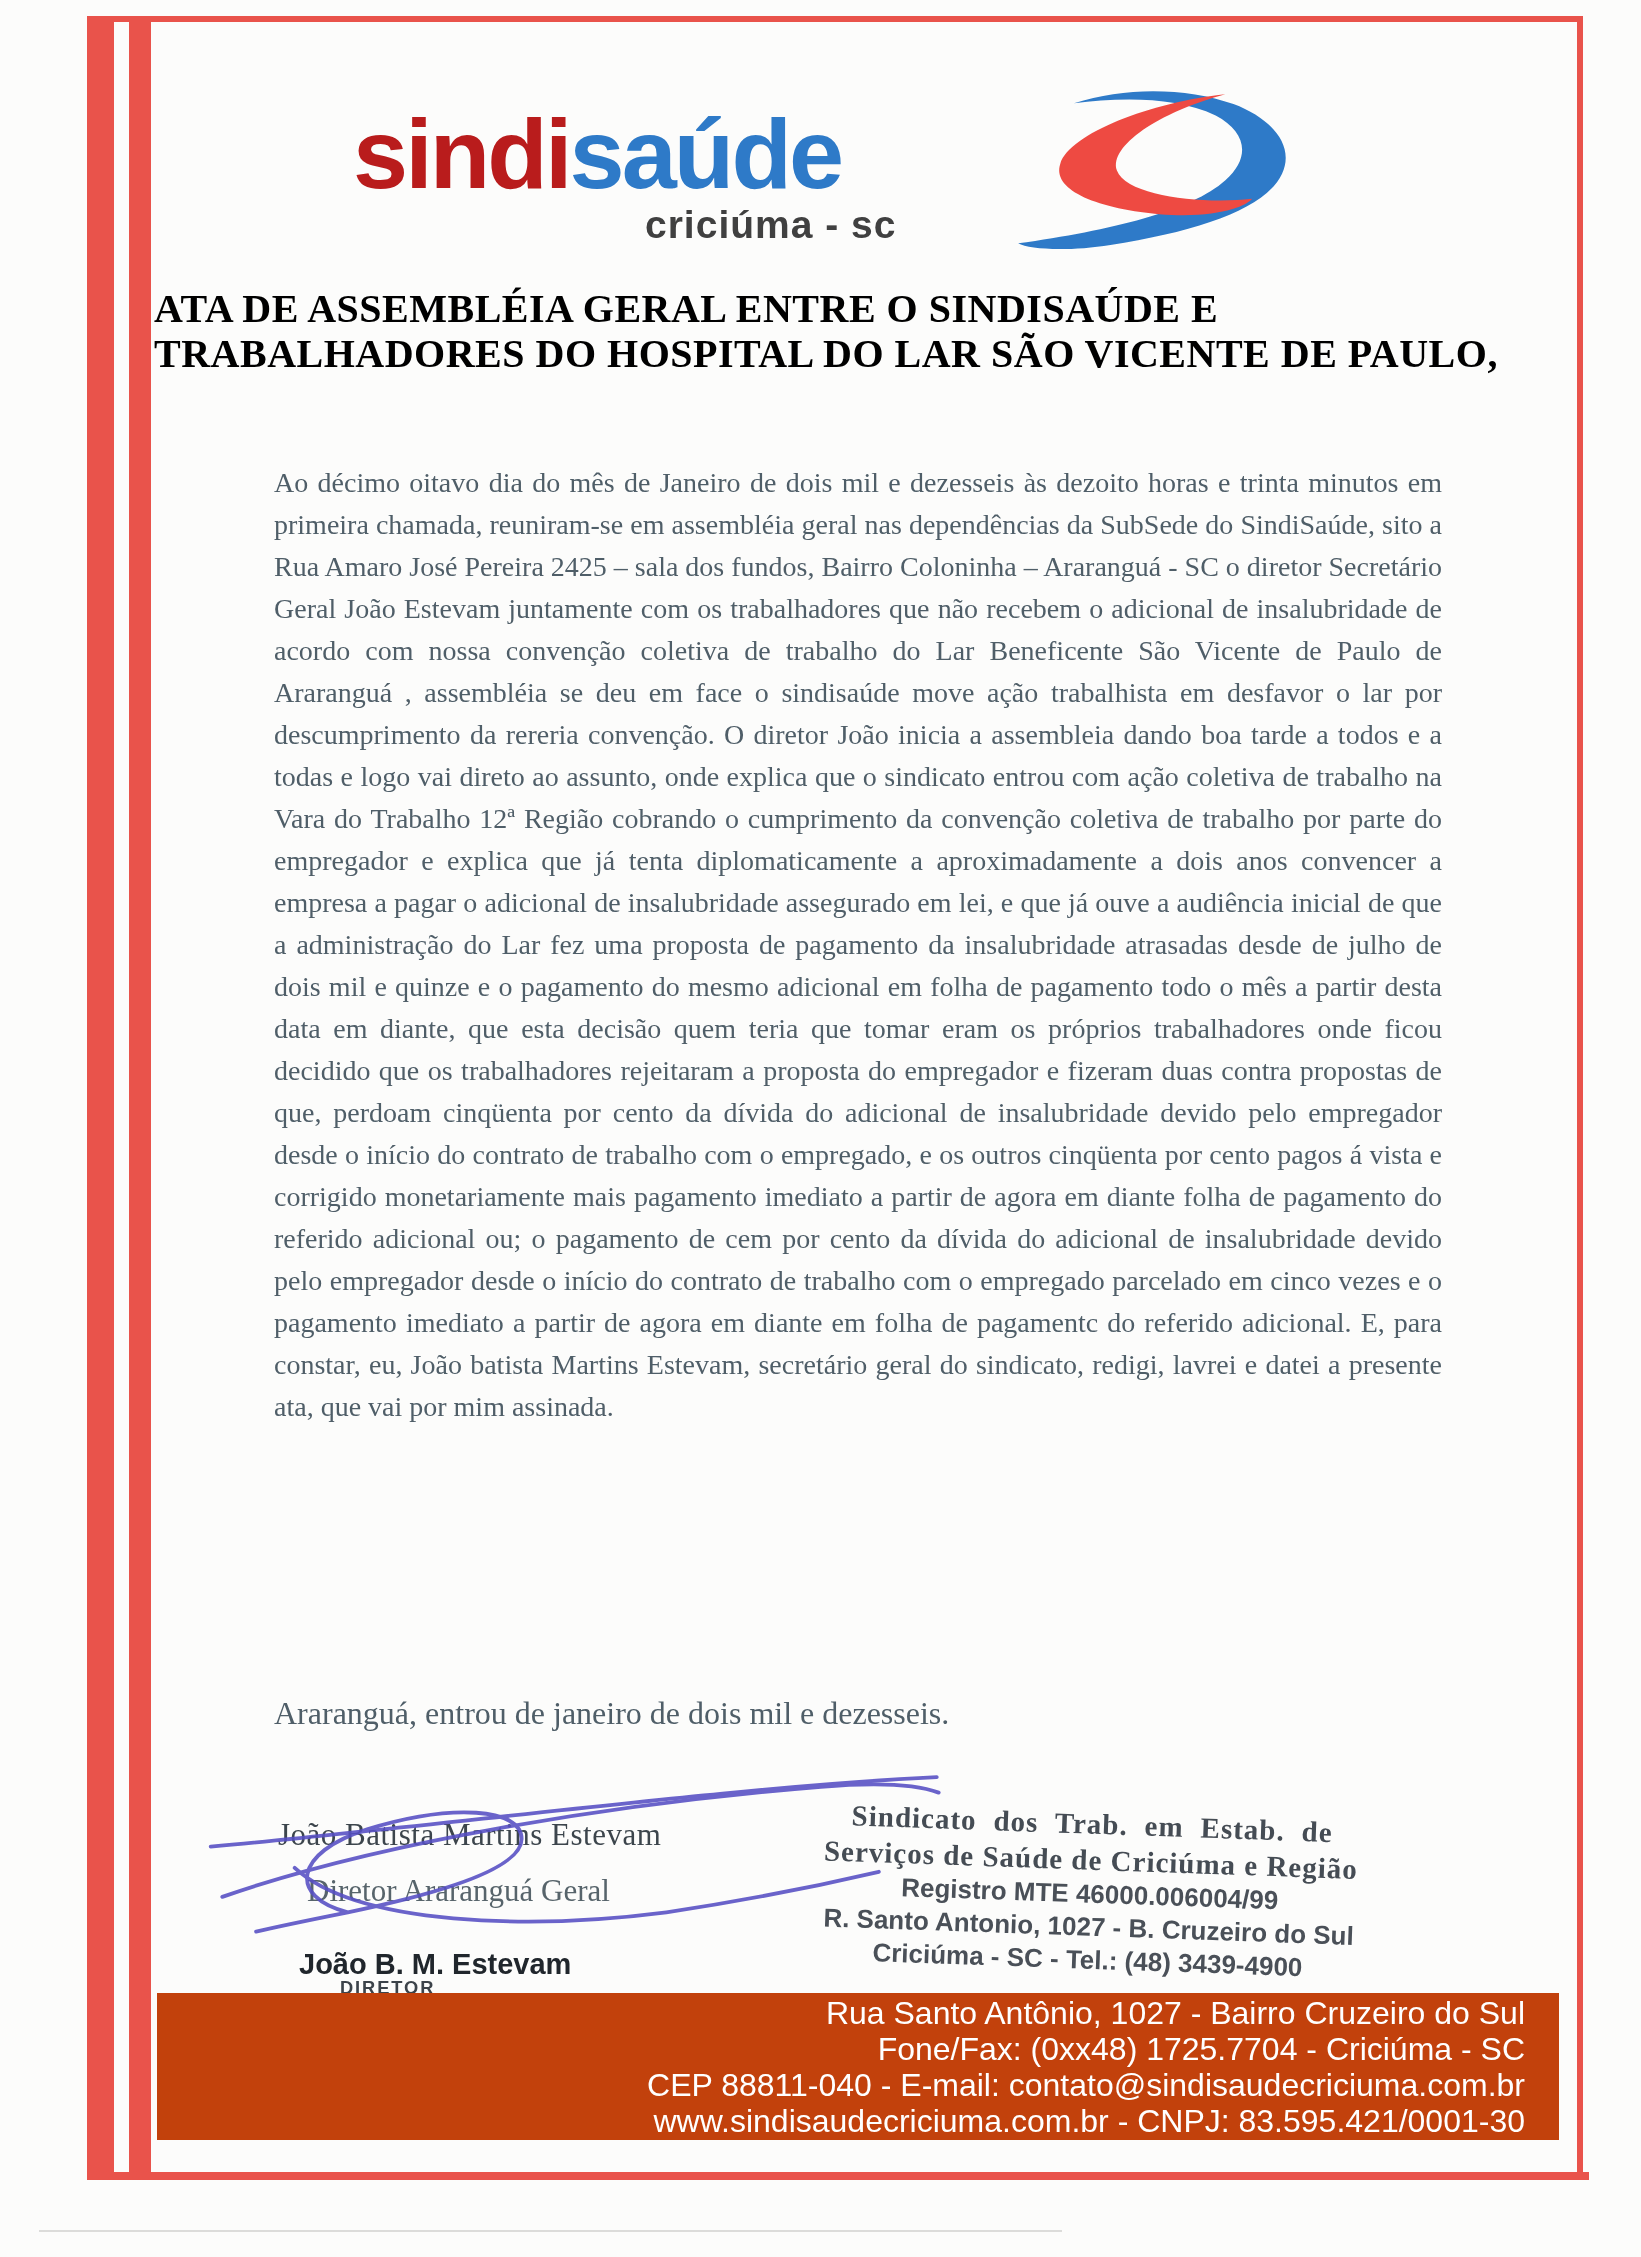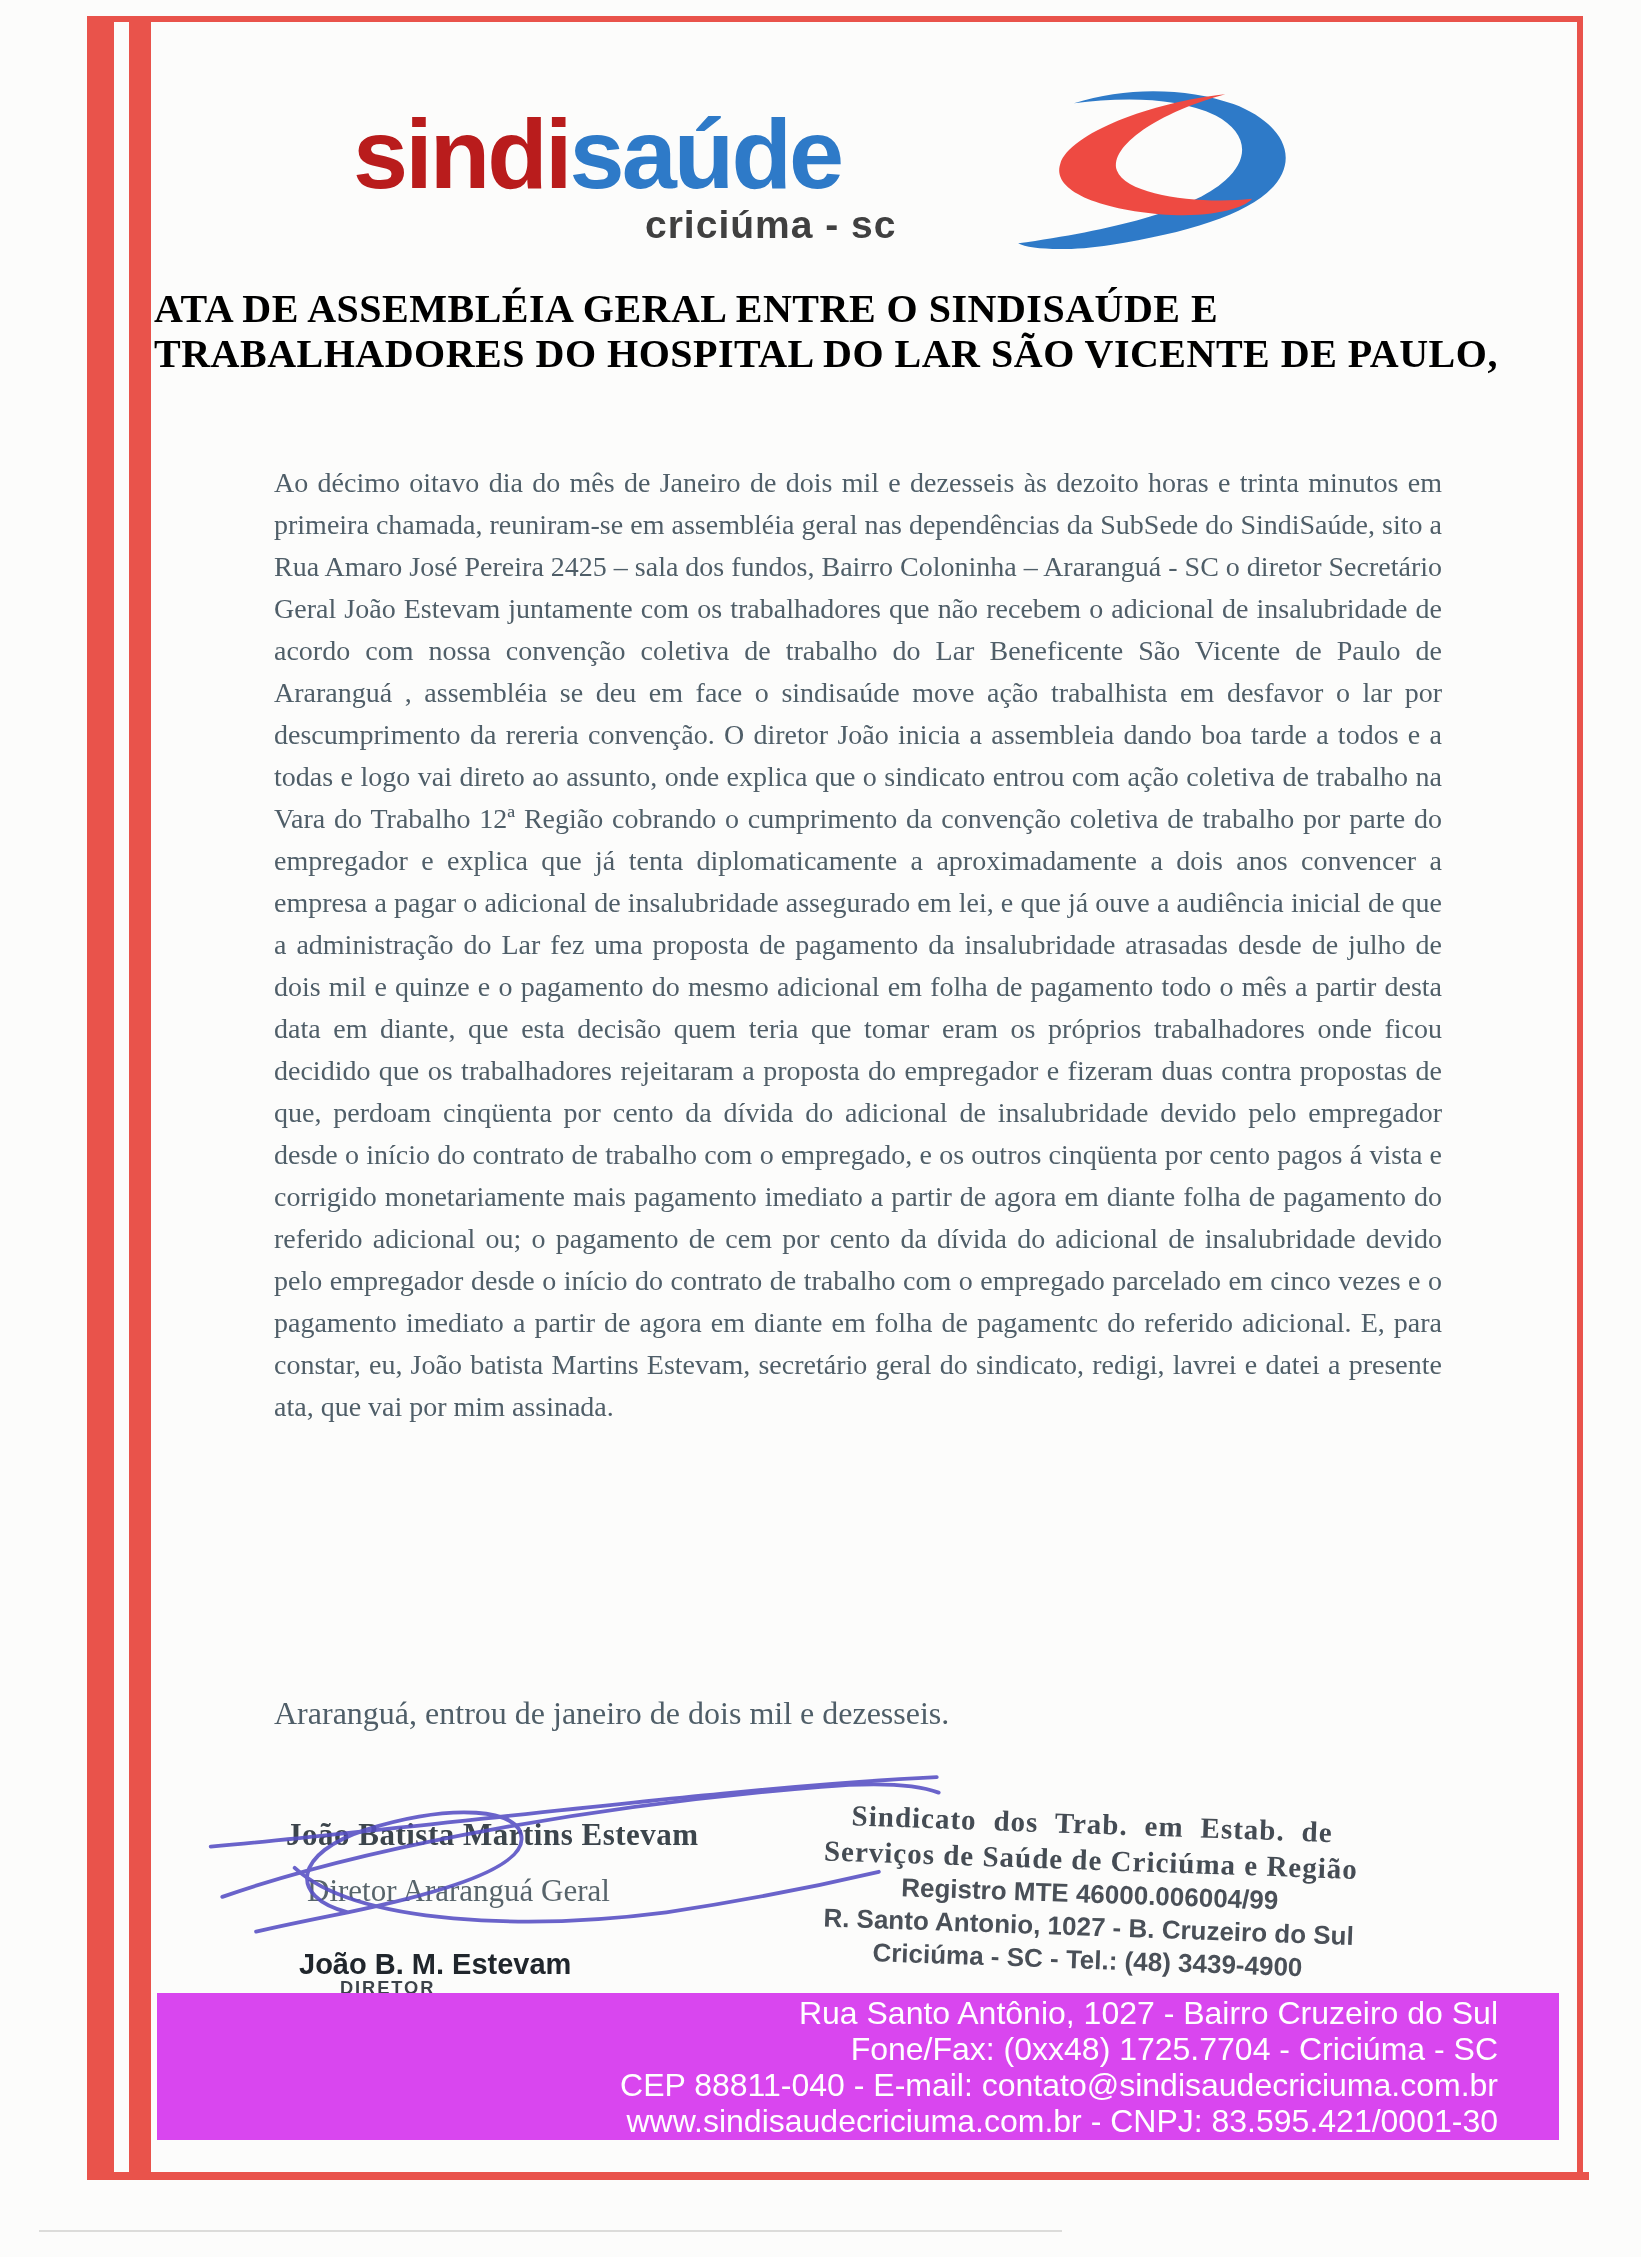--- a/index.html
+++ b/index.html
@@ -40,40 +40,40 @@
   .body-text{
     left:274px;top:462px;width:1168px;
     font-size:28px;line-height:42px;color:#4f5e68;
     text-align:justify;
   }
 
   .dateline{left:274px;top:1695px;font-size:32px;color:#4f5e68;white-space:nowrap;}
 
   
   .sig-svg{left:203px;top:1750px;width:782px;height:203px;z-index:5;}
-  .sig-name{left:278px;top:1817px;font-size:31px;font-weight:700;color:#3c454c;letter-spacing:0.5px;white-space:nowrap;margin-left:8px;}
+  .sig-name{left:278px;top:1817px;font-size:31px;font-weight:400;color:#3c454c;letter-spacing:0.5px;white-space:nowrap;}
   .sig-role{left:307px;top:1873px;font-size:31px;color:#57646b;white-space:nowrap;}
 
   
   .union-stamp{
     left:813px;top:1796px;width:560px;text-align:center;color:#454c54;
     transform:rotate(2deg);transform-origin:left top;
   }
   .stamp-serif{font-family:"Liberation Serif",serif;font-weight:700;font-size:29px;line-height:36px;letter-spacing:1px;}
   .stamp-l1{word-spacing:8.7px;}
   .stamp-sans{font-family:"Liberation Sans",sans-serif;font-weight:600;font-size:26px;line-height:33px;color:#4a5058;}
 
   .dir-name{left:299px;top:1948px;font-family:"Liberation Sans",sans-serif;font-weight:700;font-size:29px;color:#20262c;white-space:nowrap;}
   .dir-role{left:340px;top:1977px;font-family:"Liberation Sans",sans-serif;font-weight:600;font-size:18.3px;letter-spacing:1.9px;color:#3c434a;white-space:nowrap;}
 
   
   .footer-bar{
-    left:157px;top:1993px;width:1402px;height:147px;background:#d946ef;
+    left:157px;top:1993px;width:1402px;height:147px;background:#c2410c;
     display:flex;flex-direction:column;justify-content:center;
-    box-sizing:border-box;padding-right:61px;text-align:right;
+    box-sizing:border-box;padding-right:34px;text-align:right;
     font-family:"Liberation Sans",sans-serif;font-size:32px;line-height:36px;color:#ffffff;
   }
   .scan-line{left:39px;top:2230px;width:1023px;height:1.9px;background:#dcdcda;}
 </style>
 </head>
 <body>
 
 <div class="page">
 
   <div class="abs stripe-outer"></div>

